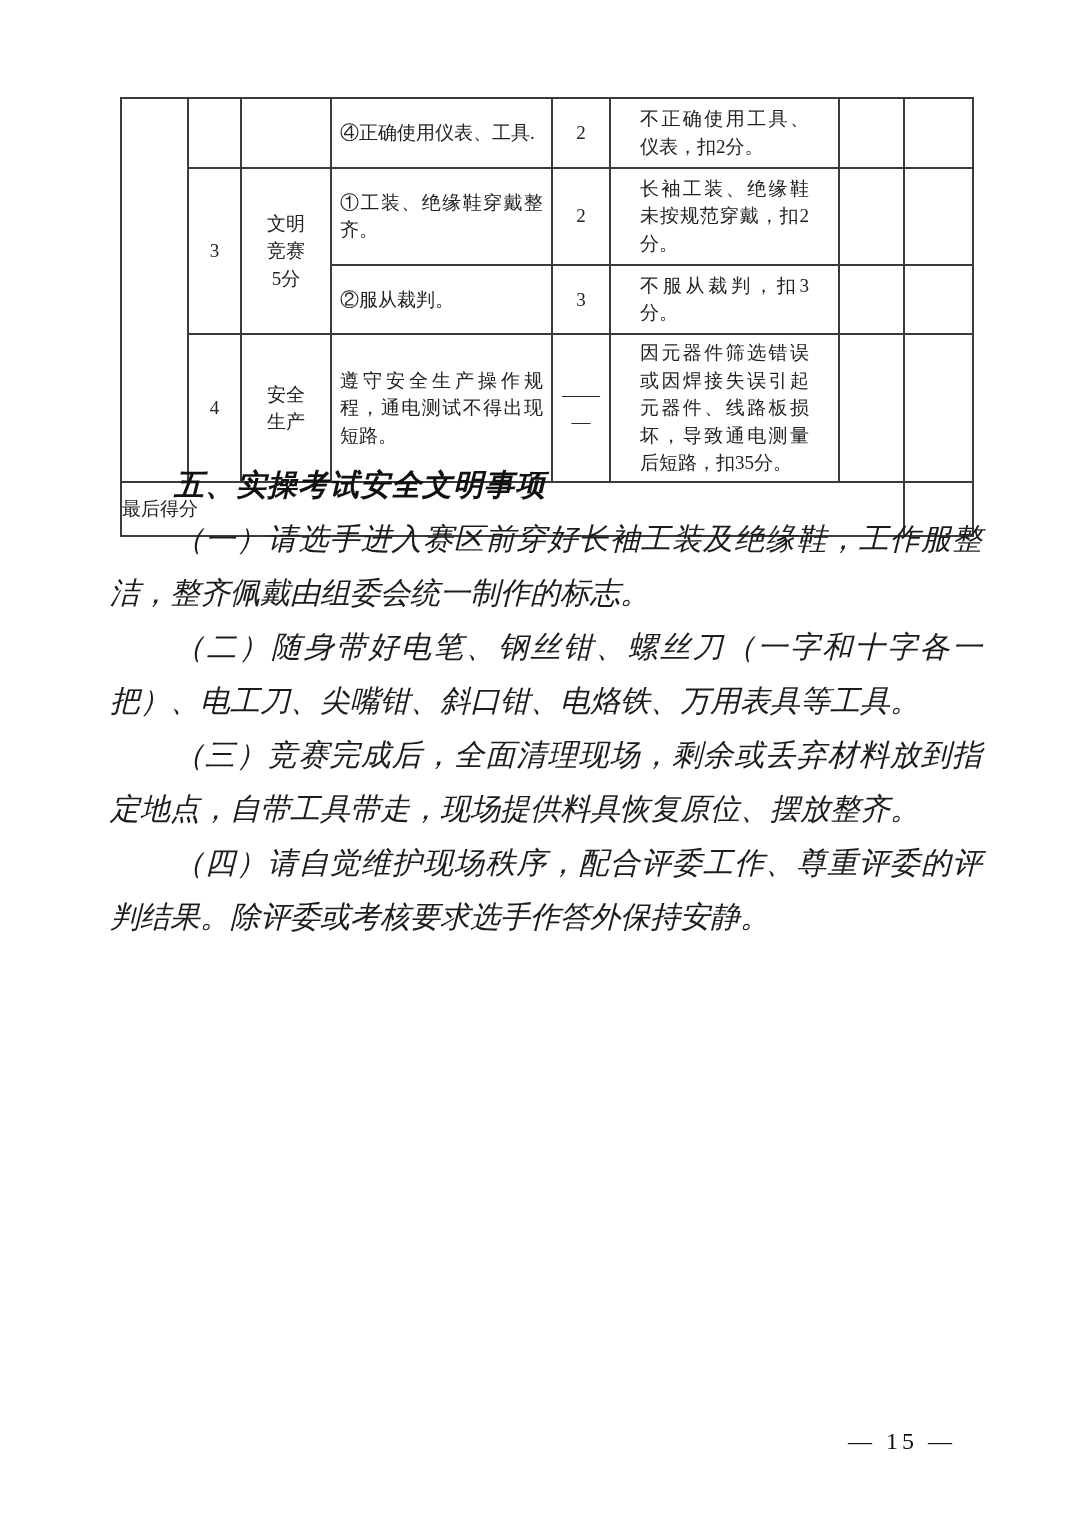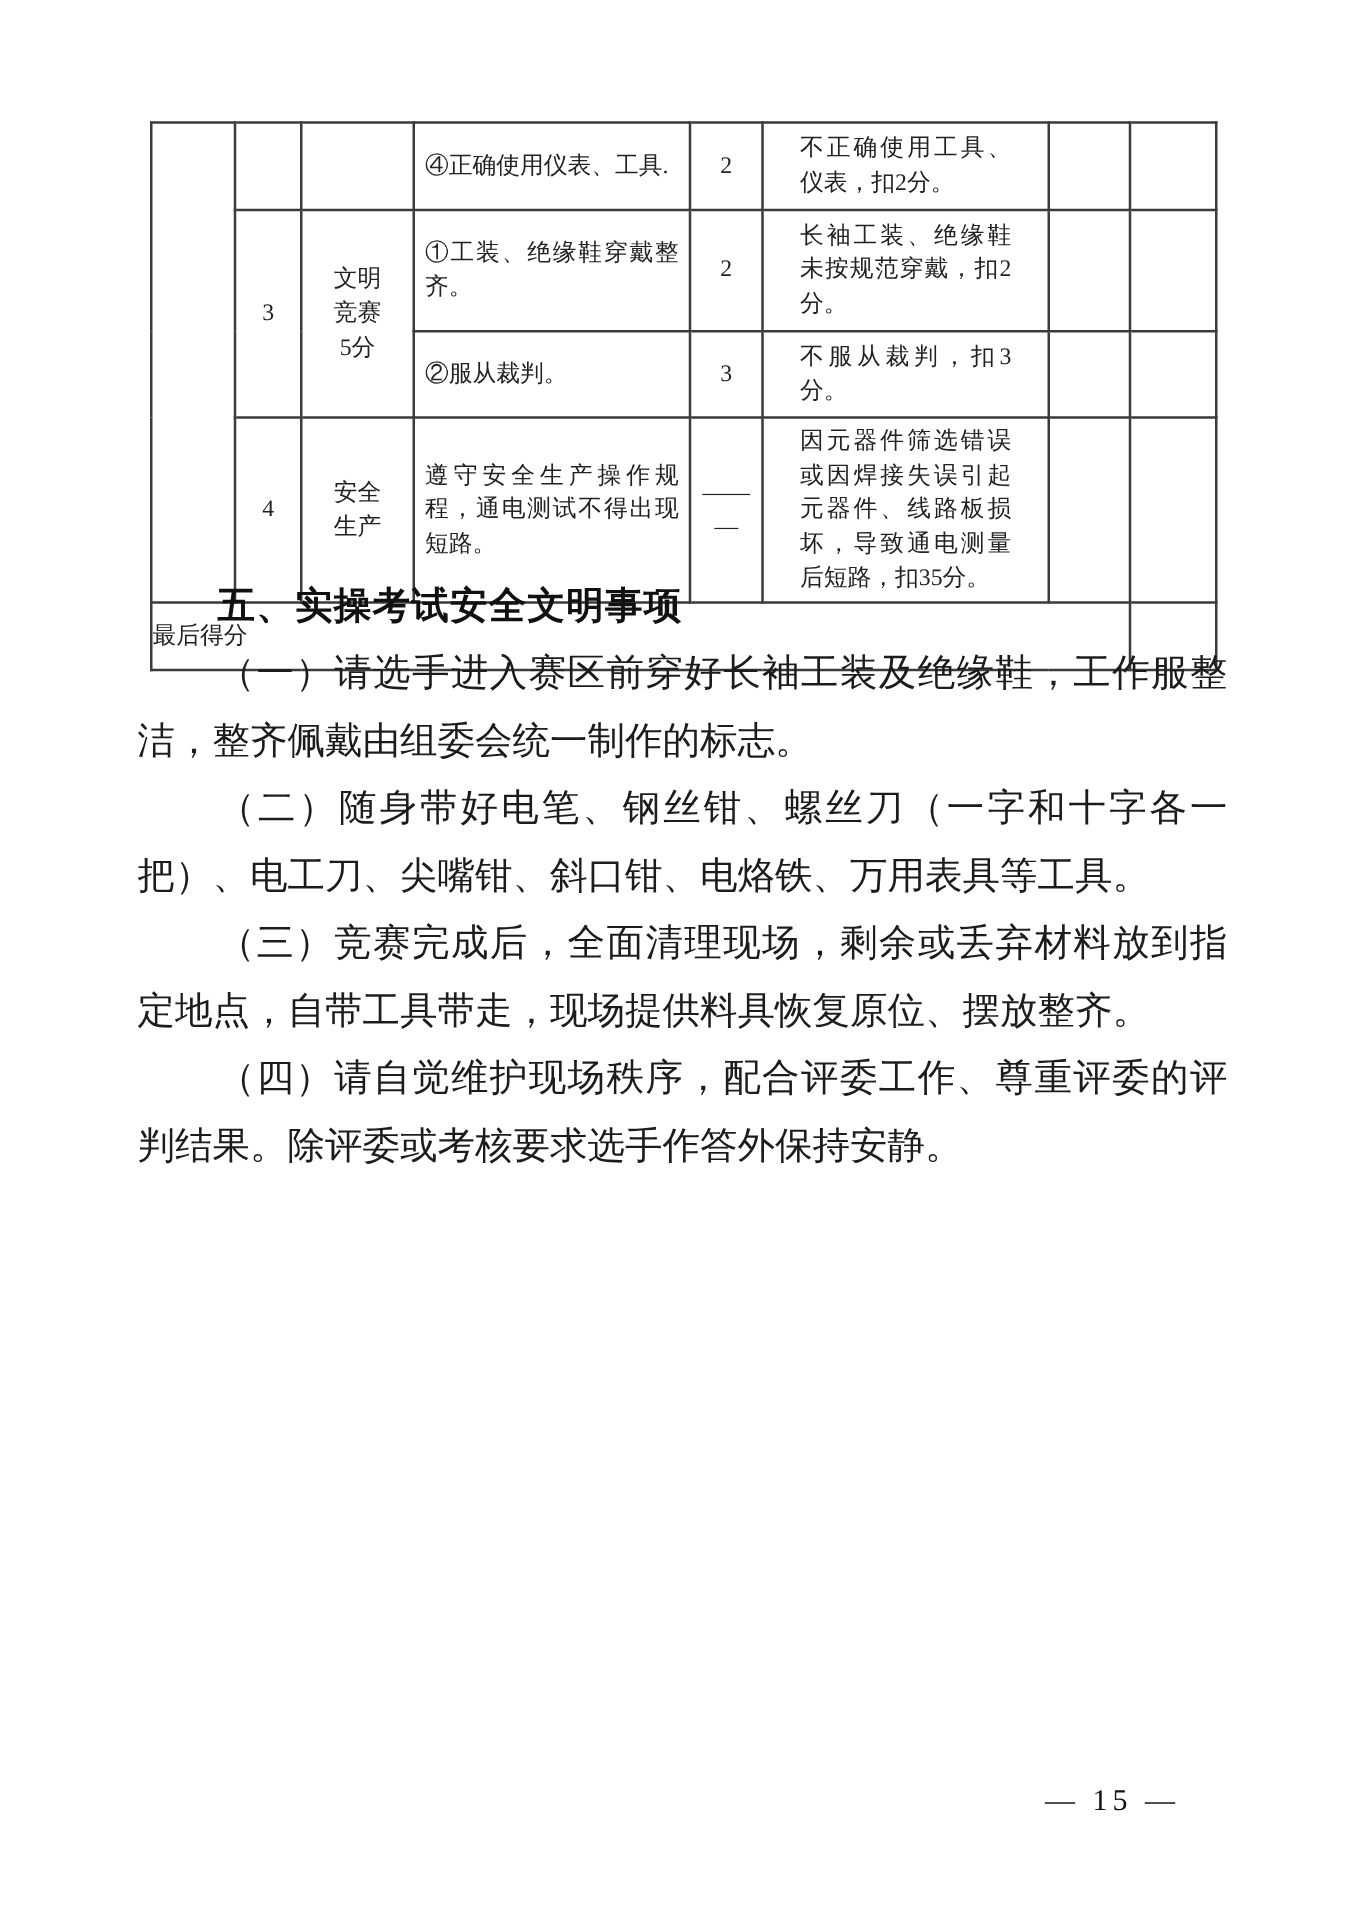--- a/index.html
+++ b/index.html
@@ -36,20 +36,21 @@
   td.cell-pre    { white-space: pre-line; text-align: center; }
   td.cell-crit   { text-align: justify; padding: 20px 8px; }
   td.cell-ded    { text-align: justify; padding: 4px 29px; }
   td.cell-final  { font-size: 20px; }
 
   
   .content {
     position: absolute;
     left: 110px; top: 458px;
     width: 872px;
+    font-style: italic;
   }
   .section-heading {
     font-family: "Liberation Sans", sans-serif;
     font-weight: bold;
     font-size: 30px;
     line-height: 54px;
     color: #111;
     text-indent: 64px;
     letter-spacing: 1px;
   }
@@ -58,21 +59,21 @@
     line-height: 54px;
     text-align: justify;
     text-indent: 64px;
     color: #1c1c1c;
   }
 
   
   .page-number {
     position: absolute;
     top: 1428px;
-    right: 136px;
+    right: 124px;
     font-size: 24px;
     letter-spacing: 4px;
     color: #111;
   }
 </style>
 </head>
 <body>
 
 <div class="page">
 

